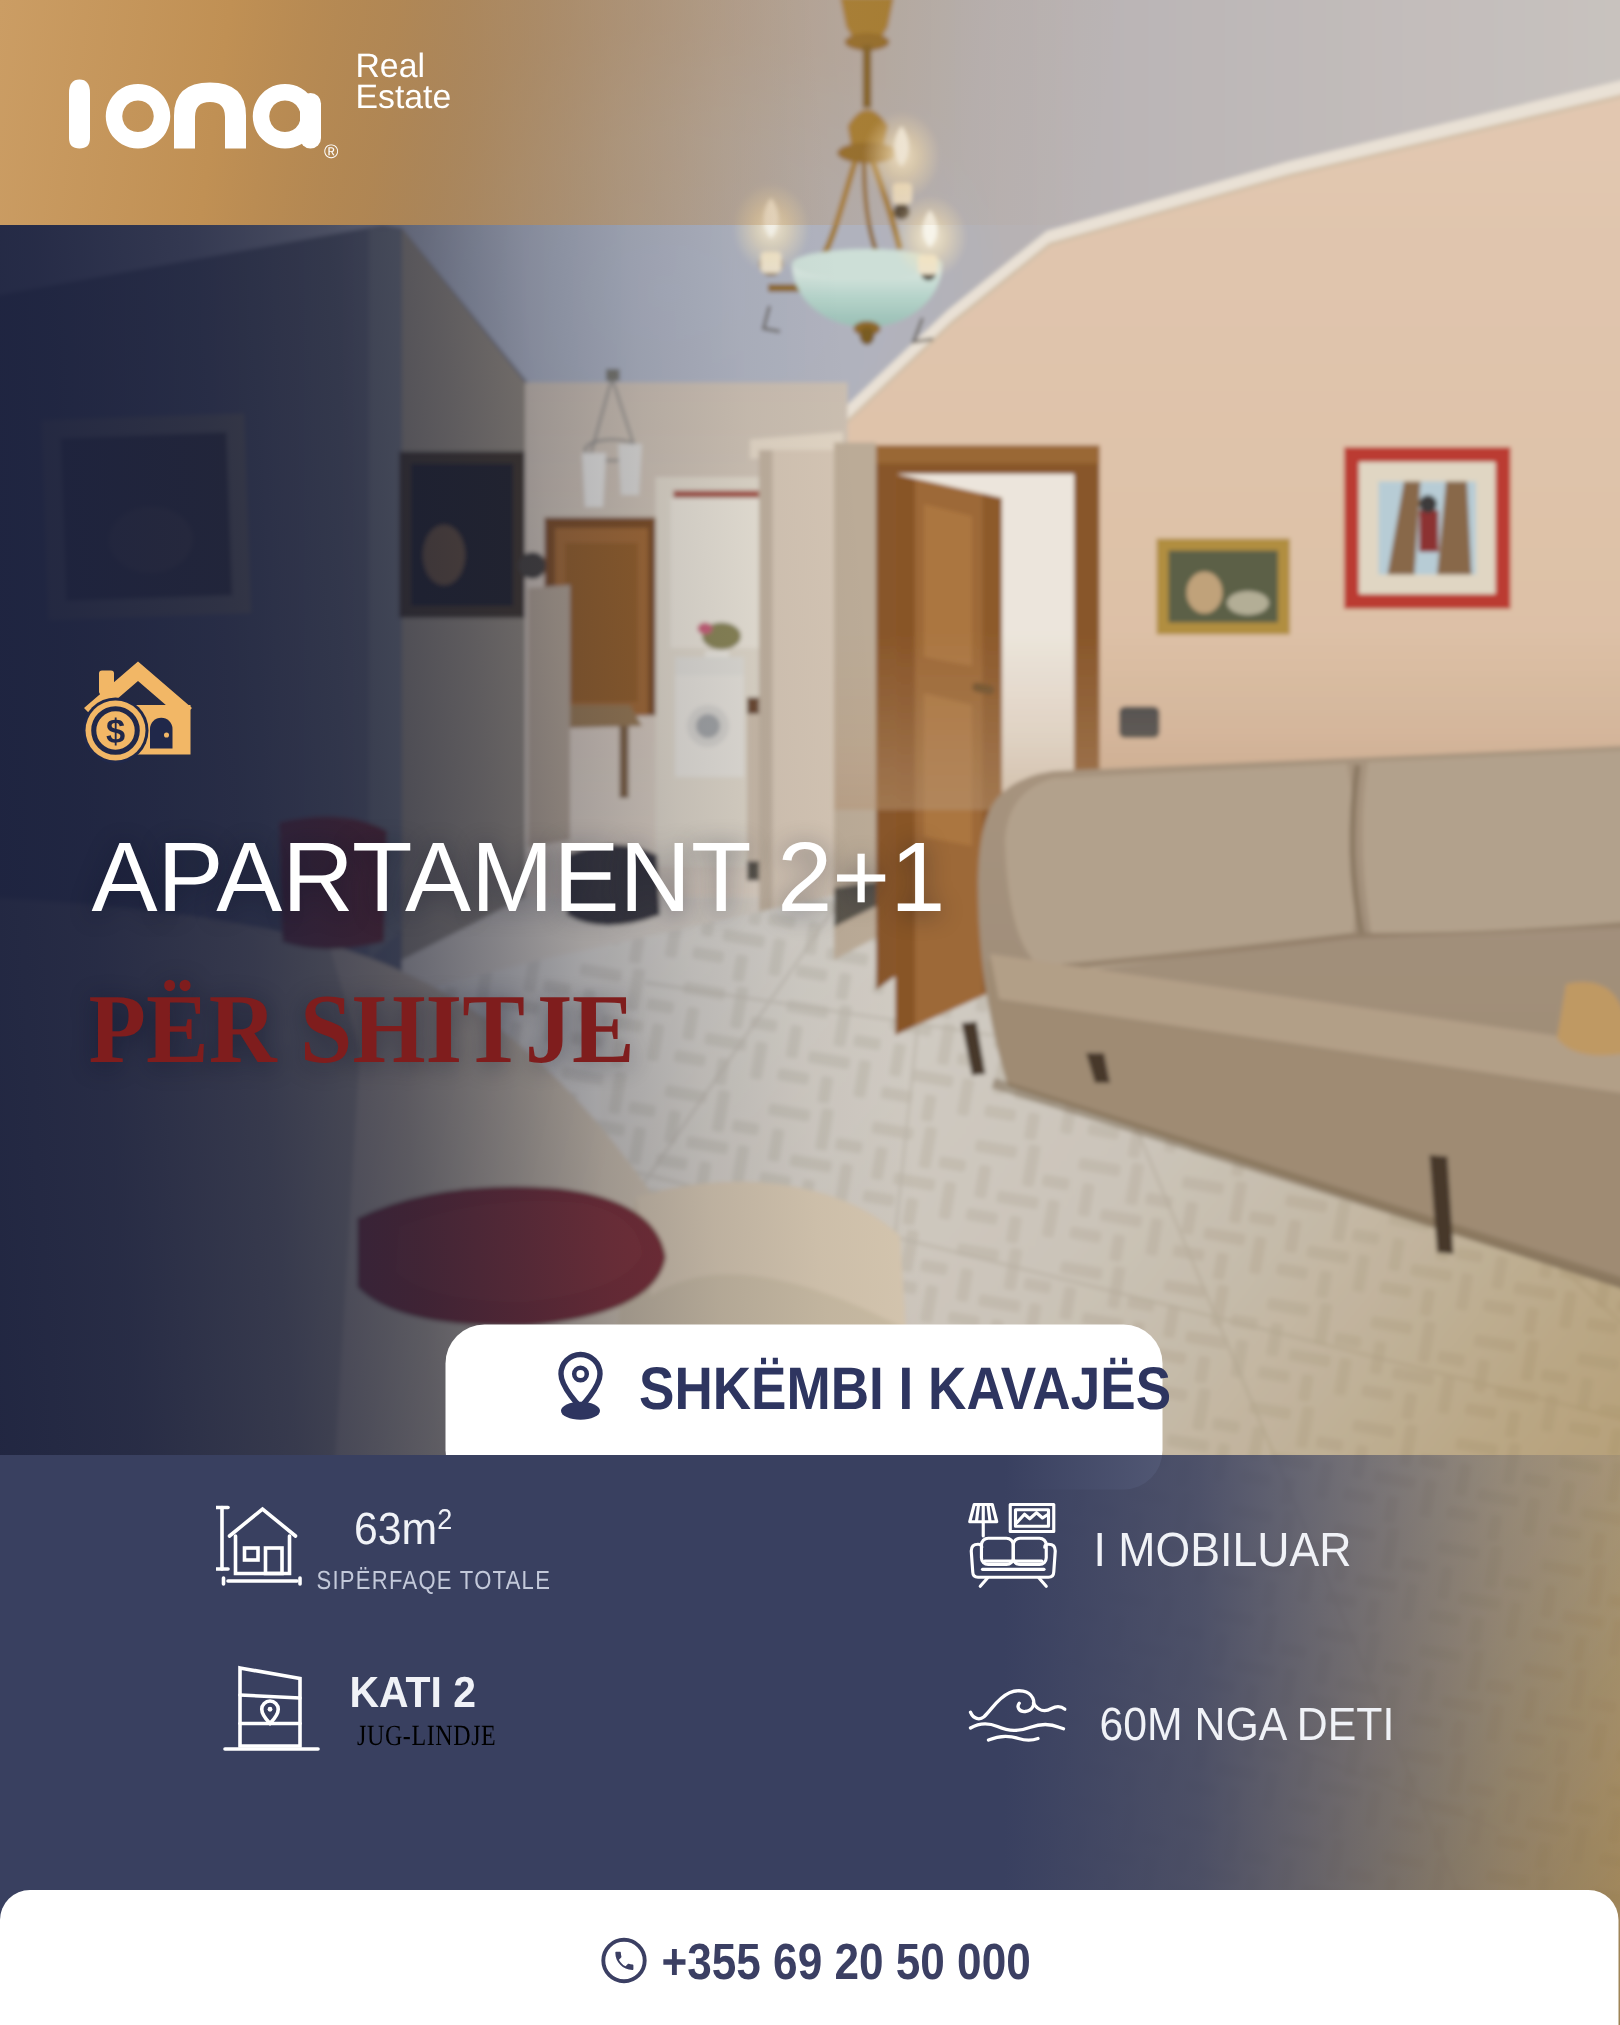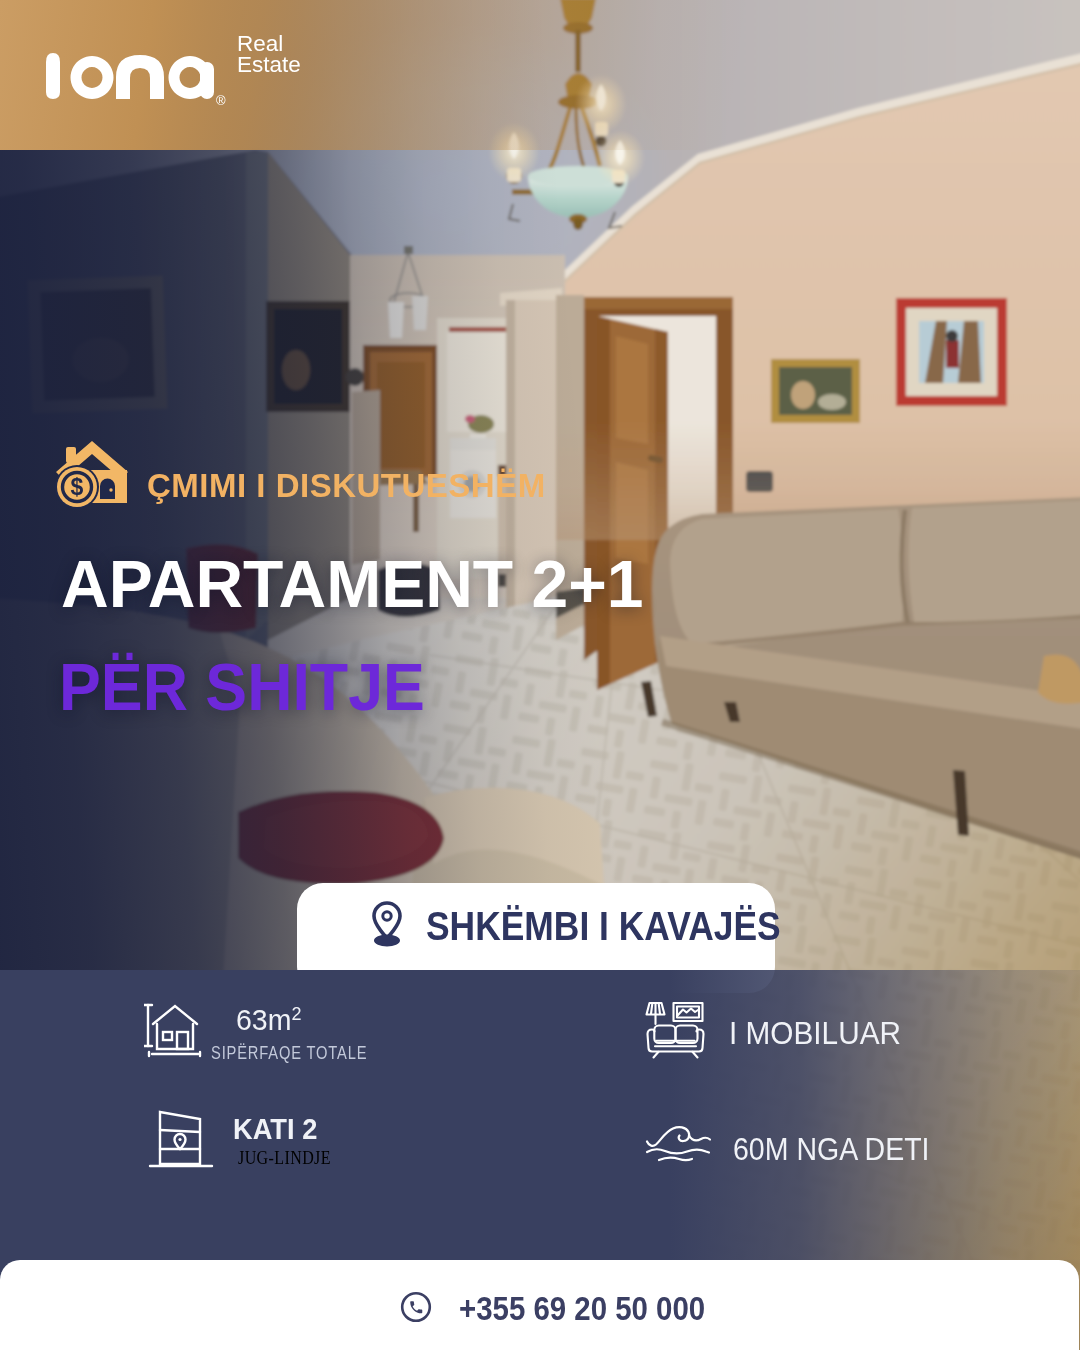--- a/index.html
+++ b/index.html
@@ -311,25 +311,24 @@
       <rect x="22" y="30" width="50" height="33"></rect>
     </g>
     <path d="M45,59 v-13 a7.5,7.5 0 0 1 15,0 v13 z" fill="#20284a"></path>
     <circle cx="56" cy="50" r="1.7" fill="#f2b766"></circle>
     <circle cx="22" cy="47" r="22" fill="#20284a"></circle>
     <circle cx="22" cy="47" r="20" fill="#f2b766"></circle>
     <circle cx="22" cy="47" r="14.5" fill="none" stroke="#20284a" stroke-width="3.4"></circle>
     <text x="22" y="55" font-size="23" font-weight="bold" fill="#20284a" text-anchor="middle" font-family="Liberation Sans">$</text>
   </svg>
 
-  <div class="abs" style="left:147px;top:467px;font-size:33px;font-weight:bold;color:#f2b263;letter-spacing:0.5px;">ÇMIMI I DISKUTUESHËM</div>
-
-  <div class="abs" style="left:61px;top:546px;font-size:66px;font-weight:bold;color:#ffffff;text-shadow:0 2px 16px rgba(10,15,35,0.45);"><span class="sx" style="transform:scaleX(1.0);">APARTAMENT 2+1</span></div>
-
-  <div class="abs" style="left:59px;top:649px;font-size:66px;font-weight:bold;color:#6d28d9;text-shadow:0 2px 16px rgba(10,15,35,0.45);"><span class="sx" style="transform:scaleX(0.95);">PËR SHITJE</span></div>
+
+  <div class="abs" style="left:61px;top:546px;font-size:66px;font-weight:normal;color:#ffffff;text-shadow:0 2px 16px rgba(10,15,35,0.45);"><span class="sx" style="transform:scaleX(1.0);">APARTAMENT 2+1</span></div>
+
+  <div class="abs" style="left:59px;top:649px;font-size:66px;font-weight:bold;color:#7f1d1d;text-shadow:0 2px 16px rgba(10,15,35,0.45);font-family:Liberation Serif, serif;"><span class="sx" style="transform:scaleX(0.95);">PËR SHITJE</span></div>
 
   <div class="abs" style="left:297px;top:883px;width:478px;height:110px;background:#ffffff;border-radius:26px;"></div>
 
   <svg class="abs" style="left:368px;top:900px" width="40" height="50" viewBox="0 0 40 50">
     <path d="M19,3 a13,13 0 0 1 13,13 c0,9 -13,22 -13,22 s-13,-13 -13,-22 a13,13 0 0 1 13,-13 z" fill="none" stroke="#2e3560" stroke-width="3.6"></path>
     <circle cx="19" cy="16" r="4.2" fill="none" stroke="#2e3560" stroke-width="3"></circle>
     <ellipse cx="19" cy="40.5" rx="13" ry="6" fill="#2e3560"></ellipse>
   </svg>
 
   <div class="abs" style="left:426px;top:904px;font-size:40px;font-weight:bold;color:#2e3560;text-decoration:underline;"><span class="sx" style="transform:scaleX(0.885);">SHKËMBI I KAVAJËS</span></div>
@@ -406,15 +405,15 @@
 
   <div class="abs" style="left:0px;top:1260px;width:1079px;height:90px;background:#ffffff;border-radius:20px 20px 0 0;"></div>
 
   <svg class="abs" style="left:400px;top:1291px" width="32" height="32" viewBox="0 0 32 32">
     <circle cx="16" cy="16" r="13.8" fill="none" stroke="#3b3f63" stroke-width="2.6"></circle>
     <g transform="translate(8.2,8.2) scale(0.67)">
       <path d="M6.62,10.79 c1.44,2.83 3.76,5.14 6.59,6.59 l2.2,-2.2 c0.27,-0.27 0.67,-0.36 1.02,-0.24 c1.12,0.37 2.33,0.57 3.57,0.57 c0.55,0 1,0.45 1,1 V20 c0,0.55 -0.45,1 -1,1 c-9.39,0 -17,-7.61 -17,-17 c0,-0.55 0.45,-1 1,-1 h3.5 c0.55,0 1,0.45 1,1 c0,1.25 0.2,2.45 0.57,3.57 c0.11,0.35 0.03,0.74 -0.25,1.02 l-2.2,2.2 z" fill="#3b3f63"></path>
     </g>
   </svg>
 
-  <div class="abs" style="left:459px;top:1289px;font-size:34px;font-weight:bold;color:#3b3f63;"><span class="sx" style="transform:scaleX(0.865);">+355 69 20 50 000</span></div>
+  <div class="abs" style="left:441px;top:1289px;font-size:34px;font-weight:bold;color:#3b3f63;"><span class="sx" style="transform:scaleX(0.865);">+355 69 20 50 000</span></div>
 
 </div>
 
 </body></html>

